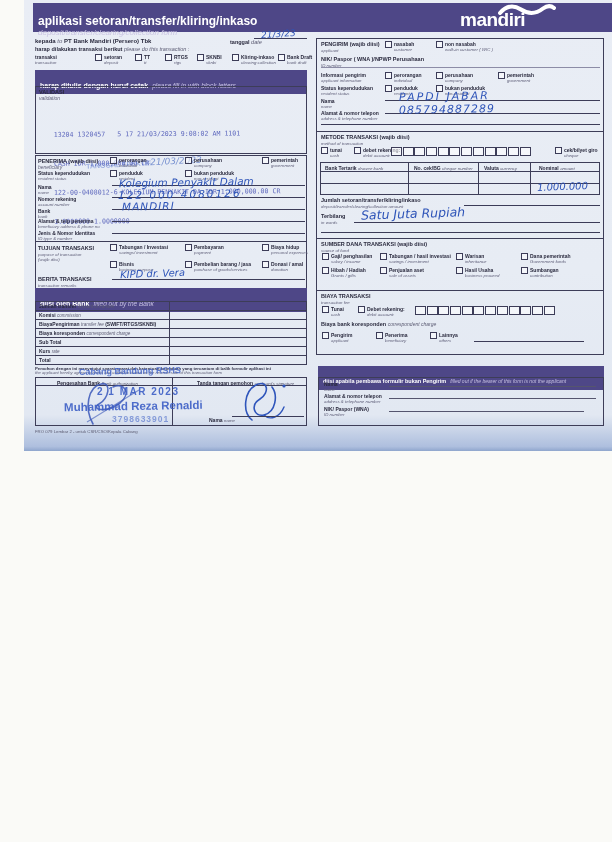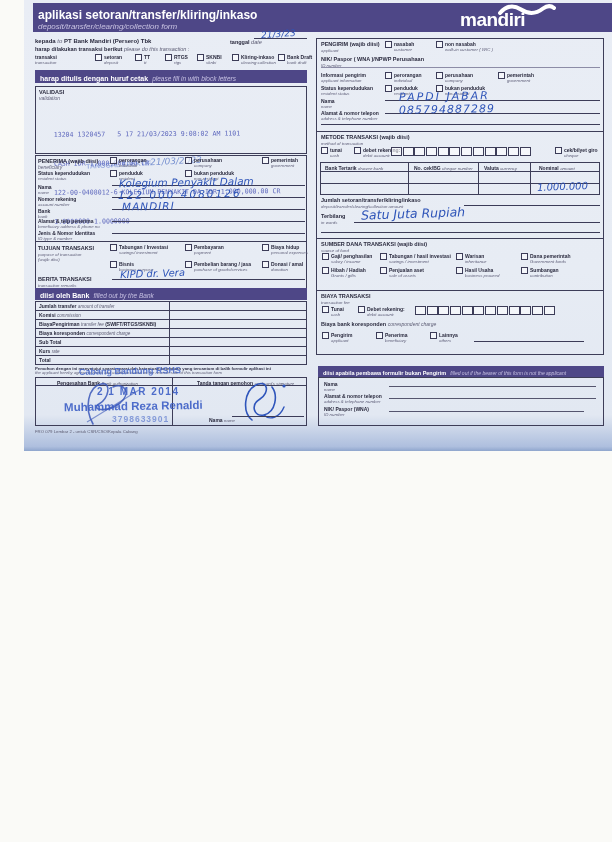--- a/index.html
+++ b/index.html
@@ -10,21 +10,21 @@
   .ps{position:absolute;}
   .b{font-weight:bold;color:#2a2a3e;}
   .i{font-style:italic;color:#5a5a72;font-weight:normal;}
   .l1{font-size:5px;font-weight:bold;color:#2a2a3e;display:block;line-height:1.2;white-space:nowrap;}
   .l2{font-size:4.4px;font-style:italic;color:#60607a;display:block;line-height:1.15;white-space:nowrap;}
   .cbi{display:flex;gap:2px;align-items:flex-start;}
   .cb{width:7px;height:7px;border:1px solid #3c3c58;background:rgba(255,255,255,.55);flex:none;box-sizing:border-box;}
   .cbs{width:11px;height:9px;border:1px solid #3c3c58;background:rgba(255,255,255,.55);flex:none;box-sizing:border-box;}
   .hl{position:absolute;border-bottom:1px solid #3c3c58;}
   .hw{font-family:"DejaVu Sans",sans-serif;font-style:italic;color:#2e54b8;white-space:nowrap;}
-  .bar{background:#4e4787;color:#fff;display:flex;align-items:flex-end;gap:4px;padding:1px 5px;box-sizing:border-box;}
+  .bar{background:#4e4787;color:#fff;display:flex;align-items:flex-start;gap:4px;padding:12px 5px;box-sizing:border-box;}
   .bar .bid{font-weight:bold;white-space:nowrap;}
   .bar .ben{font-style:italic;color:#c6c0e2;white-space:nowrap;}
   .vprint{font-family:"DejaVu Sans Mono",monospace;color:#5c66bd;font-size:6.6px;line-height:9.6px;
           white-space:pre;transform:rotate(-.4deg);}
   .stamp{color:#3d5fc6;font-weight:bold;white-space:nowrap;}
   .box{border:1px solid #3d3d58;box-sizing:border-box;}
   .trow{box-sizing:border-box;border-bottom:1px solid #3d3d58;height:9px;padding:1px 0 0 3px;font-size:5px;white-space:nowrap;}
   .hdrcell{font-size:5px;white-space:nowrap;padding:1.5px 0 0 3px;box-sizing:border-box;}
 </style>
 </head>
@@ -290,21 +290,21 @@
   <div class="ps hdrcell" style="left:30px;top:378px;">
     <span class="b" style="font-size:5px;">Pengesahan Bank</span>
     <span class="i" style="font-size:4.4px;">Bank authorization</span>
   </div>
   <div class="ps hdrcell" style="left:170px;top:378px;">
     <span class="b" style="font-size:5px;">Tanda tangan pemohon</span>
     <span class="i" style="font-size:4.4px;">applicant's signature</span>
   </div>
 
   <div class="ps stamp" style="left:55px;top:366px;font-size:9px;opacity:.8;transform:rotate(-1deg);">Cabang Bandung RSHS</div>
-  <div class="ps stamp" style="left:73px;top:386px;font-size:10px;letter-spacing:1.5px;opacity:.9;">2 1 MAR 2014</div>
+  <div class="ps stamp" style="left:73px;top:386px;font-size:10px;letter-spacing:1.5px;opacity:.9;">2 1 MAR 2023</div>
   <svg class="ps" style="left:55px;top:378px;" width="70" height="48" viewBox="0 0 70 48">
     <path d="M14,46 C5,30 9,9 22,6 C33,3 30,21 20,26 C11,31 27,36 41,25 C53,15 45,4 34,9" stroke="#3a57b8" stroke-width="1.6" fill="none" stroke-linecap="round" opacity="0.85"></path>
     <path d="M8,44 L60,12" stroke="#3a57b8" stroke-width="1.2" fill="none" opacity="0.6"></path>
   </svg>
   <div class="ps stamp" style="left:40px;top:400px;font-size:11.5px;opacity:.9;transform:rotate(-1deg);">Muhammad Reza Renaldi</div>
   <div class="ps stamp" style="left:88px;top:414px;font-size:8.5px;opacity:.55;letter-spacing:1px;">3798633901</div>
 
   <svg class="ps" style="left:210px;top:378px;" width="60" height="46" viewBox="0 0 60 46">
     <path d="M18,42 C8,34 10,13 22,7 C34,1 36,15 26,21 C16,27 20,39 30,37 C42,34 44,17 38,9" stroke="#2f55bb" stroke-width="1.6" fill="none" stroke-linecap="round"></path>
     <path d="M30,37 C36,43 46,39 50,29" stroke="#2f55bb" stroke-width="1.4" fill="none" stroke-linecap="round"></path>

